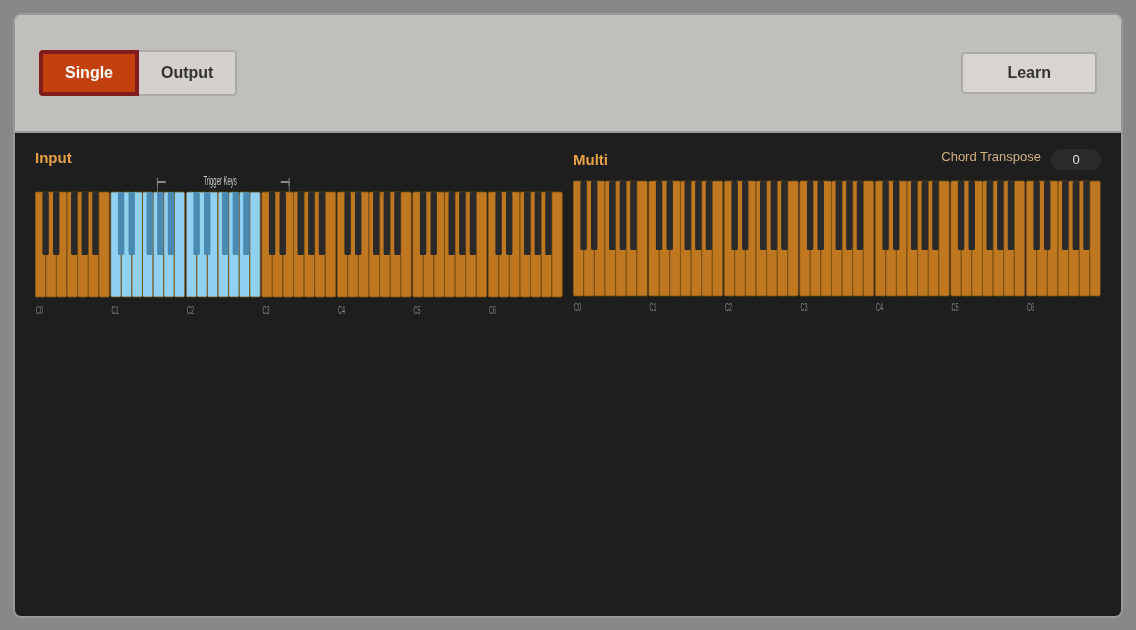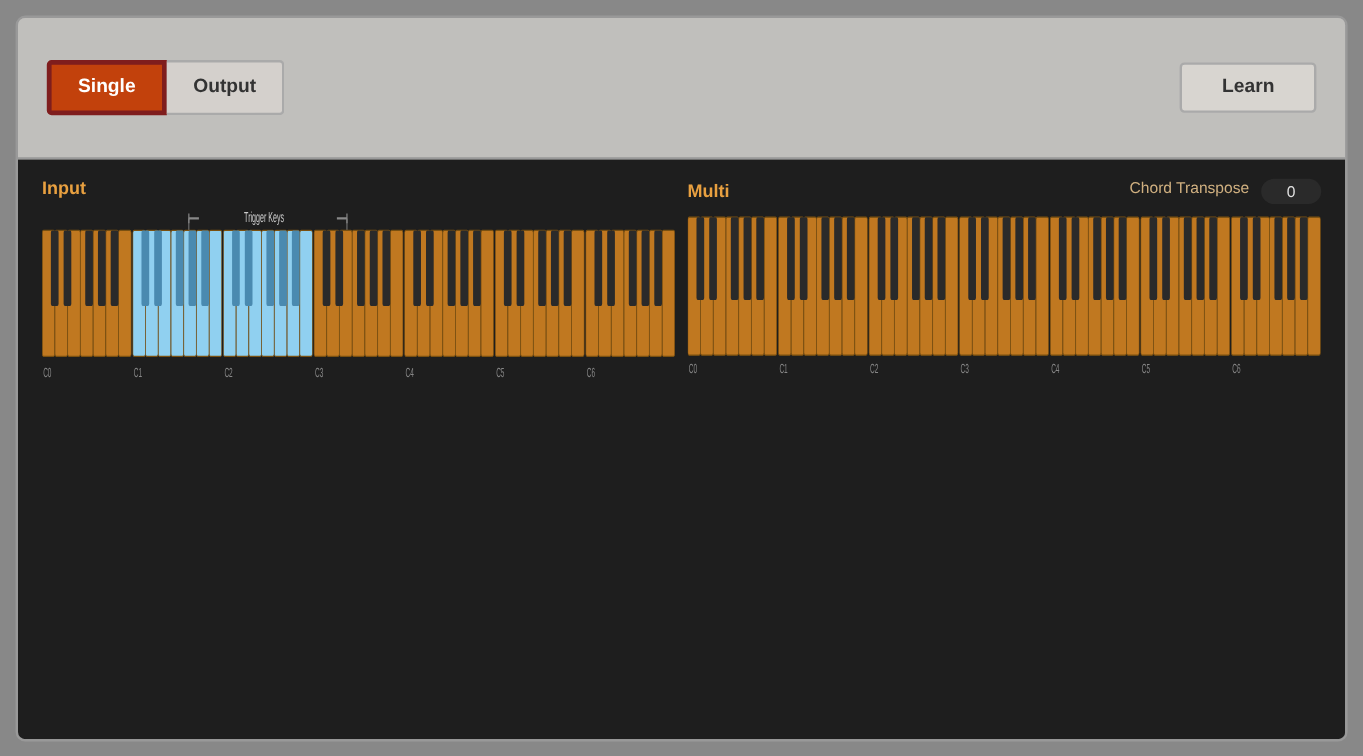--- a/index.html
+++ b/index.html
@@ -69,21 +69,21 @@
       display: flex;
       gap: 14px;
     }
 
     .btn-learn, .btn-clear {
       background: #d8d5d0;
       border: 2px solid #aaa;
       color: #333;
       font-size: 16px;
       font-weight: bold;
-      padding: 10px 33px;
+      padding: 10px 44px;
       border-radius: 4px;
       cursor: pointer;
       min-width: 80px;
     }
 
     
     .main-content {
       background: #1e1e1e;
       flex: 1;
       display: flex;

